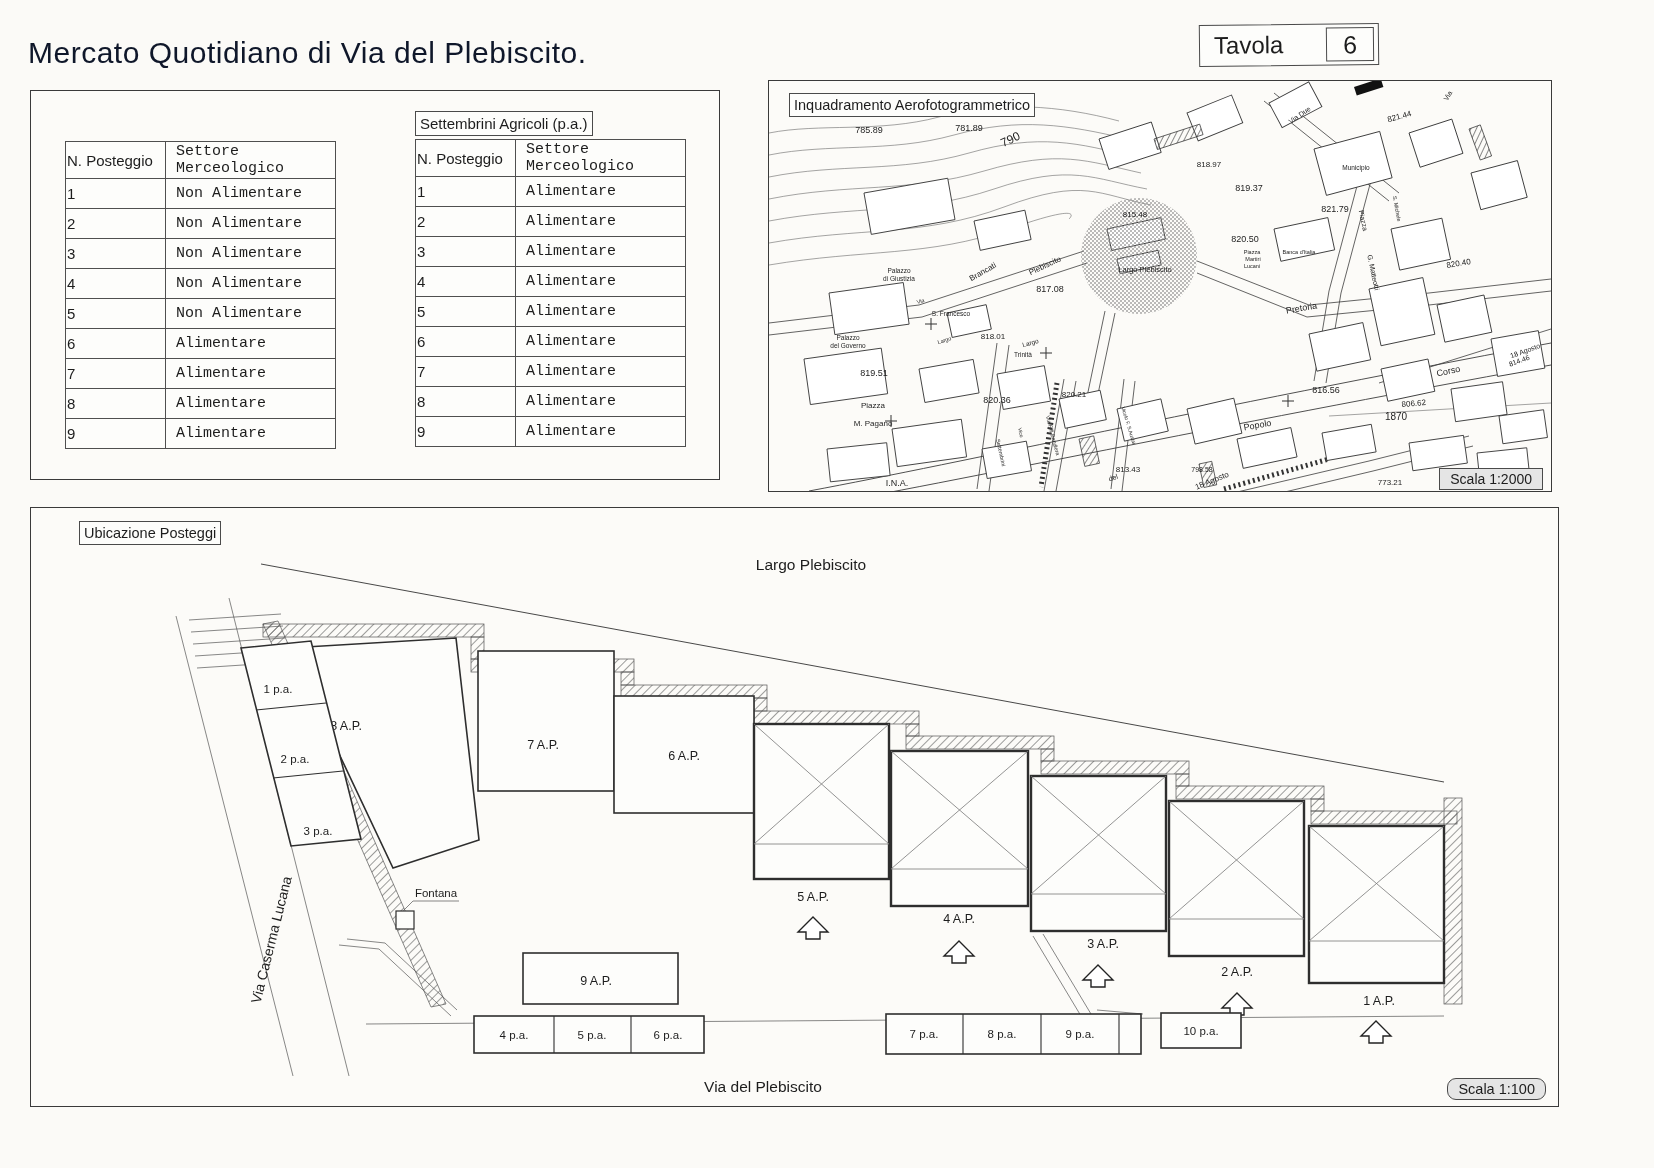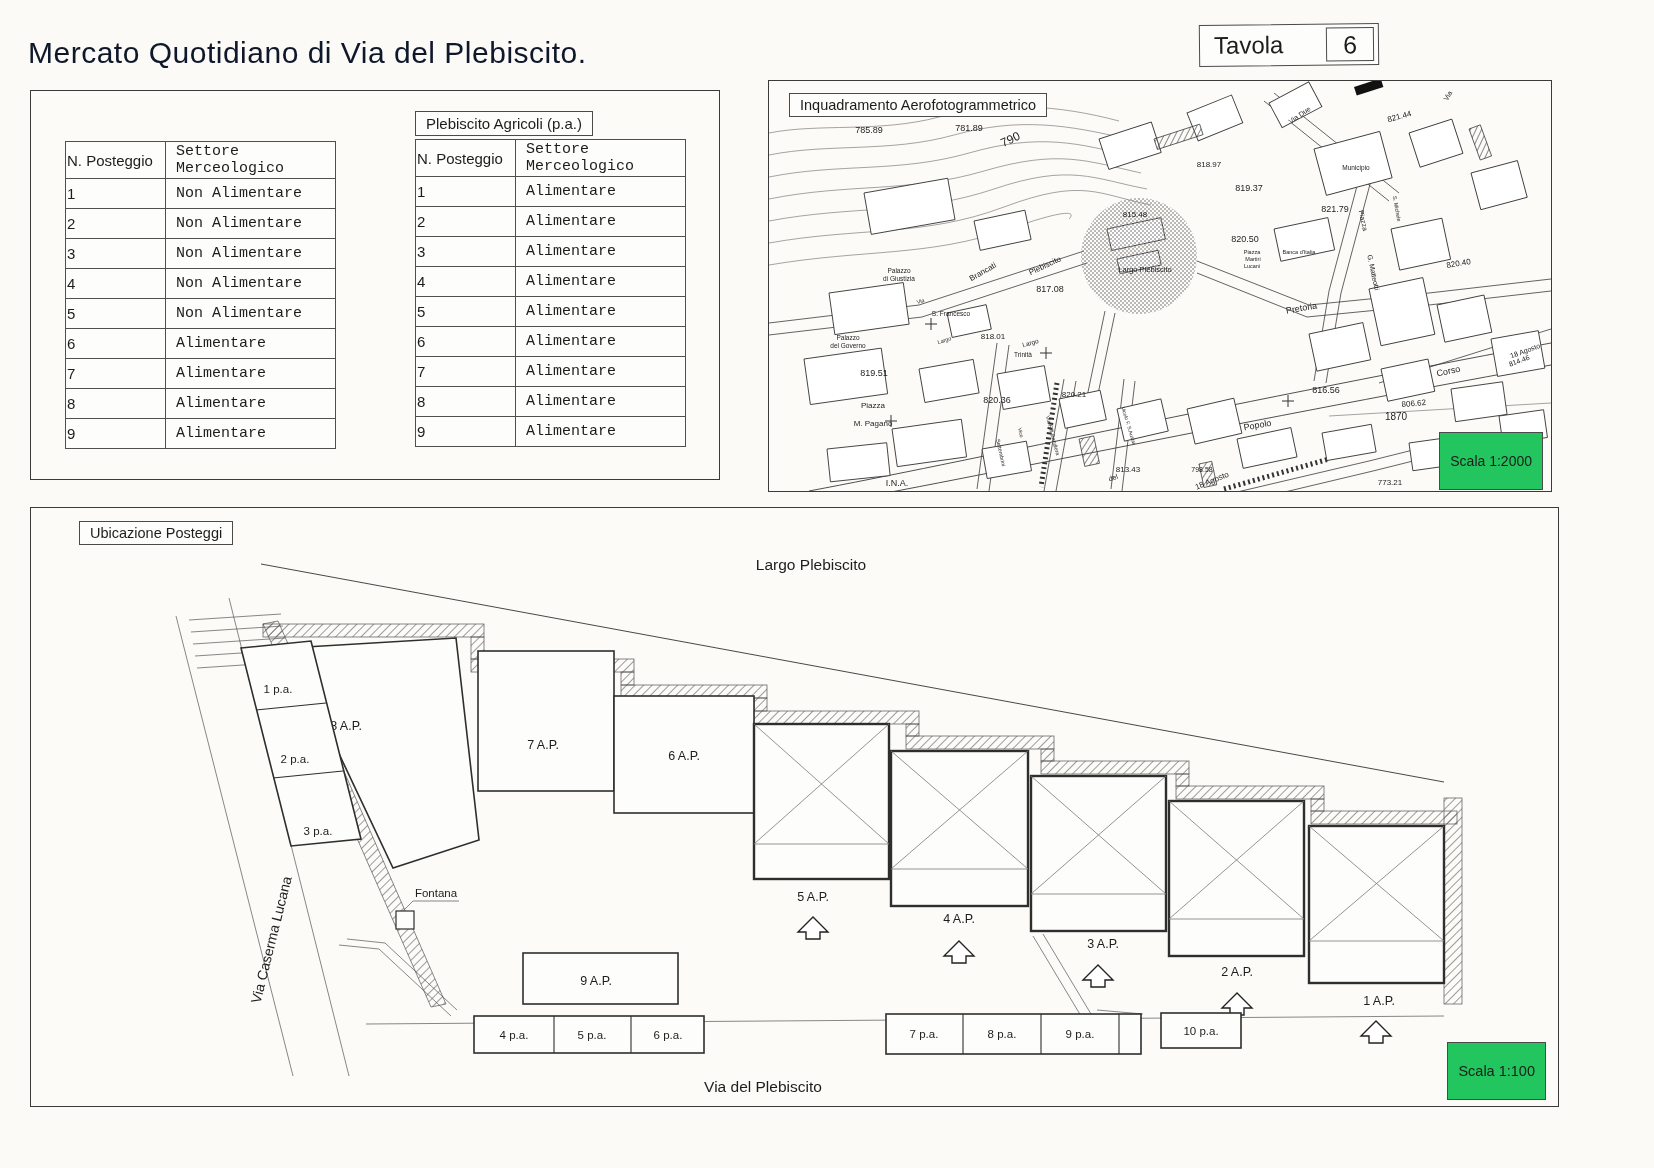--- a/index.html
+++ b/index.html
@@ -10,45 +10,45 @@
   }
   .page-title{position:absolute;left:28px;top:36px;font-size:30px;letter-spacing:0.5px;color:#0f172a;}
   
   .tavola{position:absolute;left:1199px;top:24px;width:178px;height:40px;border:1.6px solid #4a4a4a;
     background:#fdfdfb;display:flex;align-items:center;transform:rotate(-0.6deg);}
   .tavola-label{font-size:24px;padding-left:14px;flex:1;}
   .tavola-num{width:46px;height:32px;margin-right:4px;border:1.4px solid #4a4a4a;
     font-size:25px;display:flex;align-items:center;justify-content:center;}
   
   .panel{position:absolute;left:30px;top:90px;width:688px;height:388px;border:1.6px solid #3a3a3a;background:#fcfbf8;}
-  .tbox{position:absolute;border:1.3px solid #4a4a4a;background:#fdfdfb;font-size:15px;padding:3px 10px;white-space:nowrap;}
+  .tbox{position:absolute;border:1.3px solid #4a4a4a;background:#fdfdfb;font-size:15px;padding:3px 4px;white-space:nowrap;}
   .dtable{position:absolute;border-collapse:collapse;}
   .dtable th,.dtable td{border:1.2px solid #4f4f4f;font-size:15px;font-weight:400;height:27px;background:#fdfdfb;}
   .dtable th{height:31px;}
   .c-num{width:97px;text-align:left;}
   .c-set{width:158px;text-align:left;padding-left:10px;font-family:Liberation Mono, monospace;}
   
   .map-wrap{position:absolute;left:768px;top:80px;width:782px;height:410px;border:1.5px solid #3a3a3a;background:#fcfbf8;}
   .map-title{left:20px;top:12px;font-size:14.5px;}
-  .scalebox{position:absolute;border:1.3px solid #4a4a4a;background:#22c55e;font-size:14px;padding:20px 10px;white-space:nowrap;}
+  .scalebox{position:absolute;border:1.3px solid #4a4a4a;background:#e5e5e5;font-size:14px;padding:2px 10px;white-space:nowrap;}
   .map-scale{right:8px;bottom:1px;}
   svg{position:absolute;left:0;top:0;}
   svg text{font-family:"Liberation Sans","DejaVu Sans",sans-serif;fill:#1d1d1d;text-anchor:middle;}
   .mst{stroke:#3c3c3c;stroke-width:0.8;fill:none;}
   .mwide{stroke:#3c3c3c;stroke-width:0.9;fill:none;}
   .mc{stroke:#5a5a5a;stroke-width:0.55;fill:none;}
   .mb{fill:#ffffff;stroke:#3c3c3c;stroke-width:0.9;}
   .mbh{fill:url(#mh);stroke:#333;stroke-width:0.7;}
   .mcross{stroke:#333;stroke-width:1;fill:none;}
   .mdash{stroke:#333;stroke-width:5;stroke-dasharray:2 3;fill:none;}
   .mcircle{fill:url(#circ);fill-opacity:0.75;stroke:none;}
   
   .plan-wrap{position:absolute;left:30px;top:507px;width:1527px;height:598px;border:1.6px solid #3a3a3a;background:#fcfbf8;}
   .plan-title{left:48px;top:13px;font-size:14.5px;}
-  .plan-scale{right:12px;bottom:6px;font-size:14.5px;}
+  .plan-scale{right:12px;bottom:6px;font-size:14.5px;border-radius:9px;}
   .stall{fill:#fdfdfb;stroke:#2e2e2e;stroke-width:1.6;}
   .stall-thick{stroke-width:2.4;}
   .thin{stroke:#787878;stroke-width:0.8;}
   .mid{stroke:#2e2e2e;stroke-width:1.1;}
   .wall{fill:url(#ph);stroke:#555;stroke-width:0.7;}
   .pline{stroke:#333;stroke-width:0.9;fill:none;}
   .pthin{stroke:#555;stroke-width:0.7;fill:none;}
   .arrow{fill:#ffffff;stroke:#222;stroke-width:1.4;}
   .stall-label{font-size:12.5px;}
   .small{font-size:11.5px;}
@@ -108,21 +108,21 @@
           <td class="c-num">8</td>
           <td class="c-set">Alimentare</td>
         </tr>
         <tr>
           <td class="c-num">9</td>
           <td class="c-set">Alimentare</td>
         </tr>
       </tbody>
   </table>
 
-  <div class="tbox" style="left:384px;top:20px;">Plebiscito Agricoli  (p.a.)</div>
+  <div class="tbox" style="left:384px;top:20px;">Settembrini Agricoli  (p.a.)</div>
   <table class="dtable" style="left:384px;top:48px;">
     <thead>
       <tr>
         <th class="c-num">N. Posteggio</th>
         <th class="c-set">Settore Merceologico</th>
       </tr>
     </thead>
     <tbody id="pa-rows">
         <tr>
           <td class="c-num">1</td>

